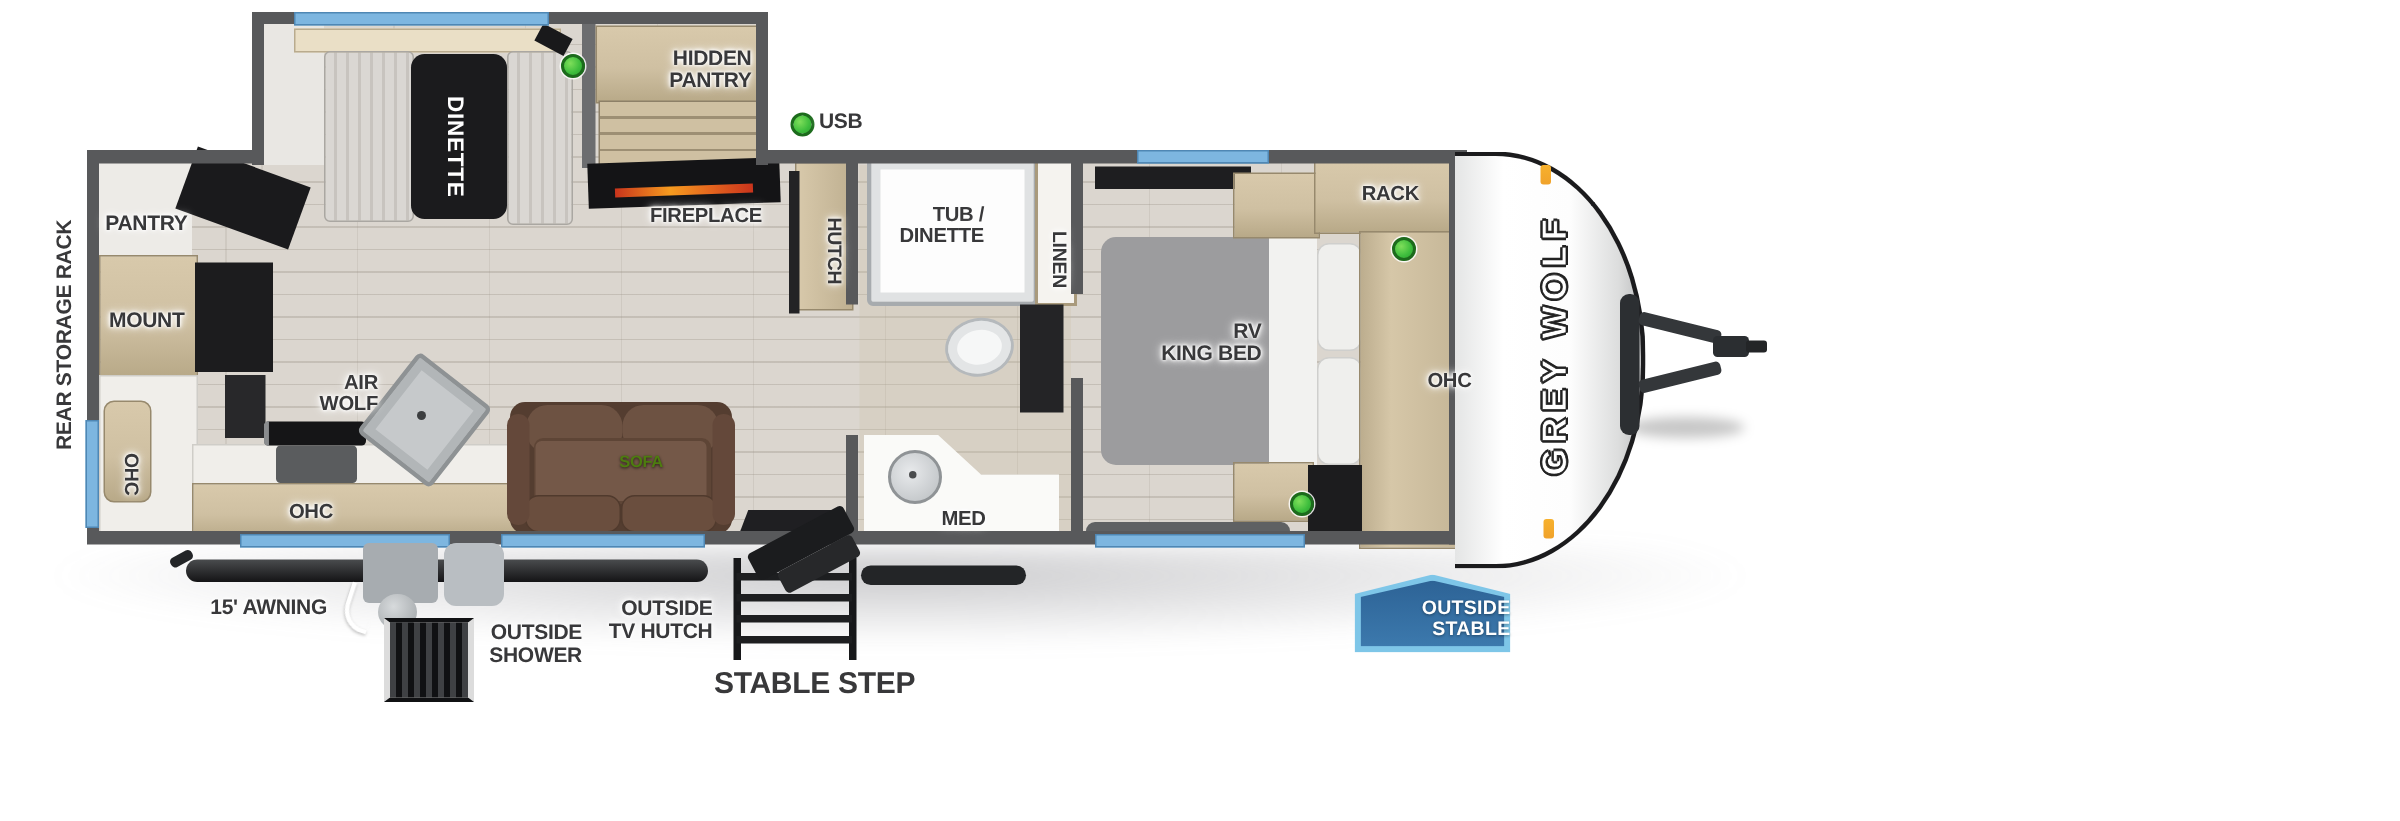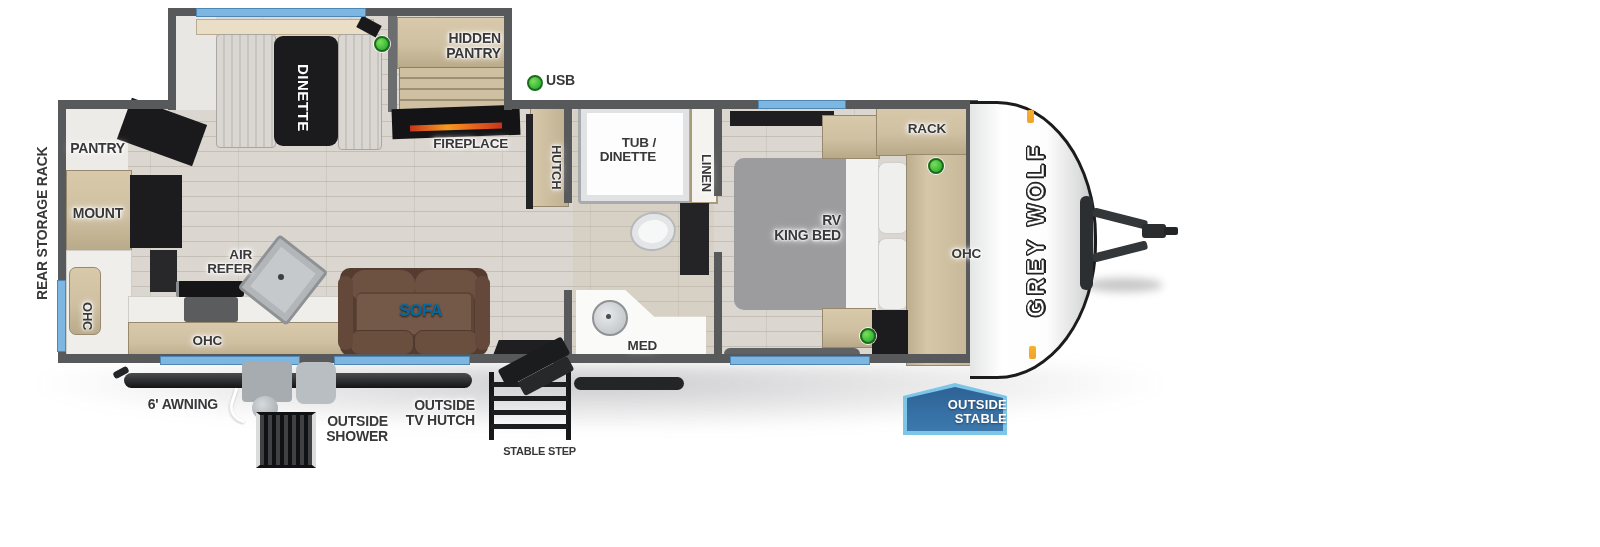--- a/index.html
+++ b/index.html
@@ -78,21 +78,21 @@
   <div class="a" style="left:526px;top:114px;width:7px;height:95px;background:#232325;"></div>
 
   <div class="a" style="left:340px;top:268px;width:148px;height:88px;background:#543d30;border-radius:10px;"></div>
   <div class="a" style="left:351px;top:270px;width:64px;height:32px;background:var(--sofa-brown,#6d5242);border-radius:14px;"></div>
   <div class="a" style="left:415px;top:270px;width:64px;height:32px;background:var(--sofa-brown,#6d5242);border-radius:14px;"></div>
   <div class="a" style="left:356px;top:292px;width:118px;height:44px;background:#745848;border-radius:6px;box-shadow:inset -1px 0 0 2px #5e4536;"></div>
   <div class="a" style="left:350px;top:330px;width:62px;height:23px;background:#6a4e3e;border-radius:9px;border:1px solid #503a2d;"></div>
   <div class="a" style="left:414px;top:330px;width:62px;height:23px;background:#6a4e3e;border-radius:9px;border:1px solid #503a2d;"></div>
   <div class="a" style="left:338px;top:276px;width:15px;height:74px;background:#64483a;border-radius:8px;"></div>
   <div class="a" style="left:475px;top:276px;width:15px;height:74px;background:#64483a;border-radius:8px;"></div>
-  <div class="lbl" style="left:382px;top:303px;width:60px;font-size:16px;color:#0369a1;text-shadow:0 1px 2px rgba(0,0,0,.7);">SOFA</div>
+  <div class="lbl" style="left:382px;top:303px;width:60px;font-size:11px;color:#4d7c0f;text-shadow:0 1px 2px rgba(0,0,0,.7);">SOFA</div>
   <div class="a" style="left:492px;top:340px;width:76px;height:18px;background:#1f1f22;clip-path:polygon(9% 0,91% 0,100% 100%,0 100%);"></div>
 
   <div class="a" style="left:573px;top:110px;width:141px;height:245px;background:rgba(205,190,165,.25);"></div>
   <div class="a" style="left:578px;top:104px;width:108px;height:94px;background:#fdfdfd;border:3px solid #a7abae;border-radius:4px;
               box-shadow:inset 0 0 0 6px rgba(160,165,168,.30);"></div>
   <div class="a" style="left:690px;top:104px;width:24px;height:96px;background:#f5f3ef;border:2px solid #a99a7c;"></div>
   <div class="a" style="left:630px;top:212px;width:42px;height:35px;border-radius:50%;background:#f6f7f7;border:2px solid #b5b9bc;transform:rotate(-10deg);
               box-shadow:inset 0 0 0 6px #e3e5e6;"></div>
   <div class="a" style="left:680px;top:203px;width:29px;height:72px;background:#242426;"></div>
   <div class="a" style="left:576px;top:290px;width:130px;height:66px;background:#fafaf8;
@@ -180,42 +180,42 @@
     <span>OUTSIDE</span>
       <span>STABLE</span>
   </div>
 
   <div class="lbl vu" style="left:35px;top:148px;width:20px;height:152px;font-size:14px;">REAR STORAGE RACK</div>
   <div class="lbl" style="left:65px;top:141px;width:60px;font-size:14px;">PANTRY</div>
   <div class="lbl" style="left:63px;top:206px;width:60px;font-size:14px;">MOUNT</div>
   <div class="lbl v" style="left:74px;top:268px;width:20px;height:62px;font-size:13px;">OHC</div>
   <div class="lbl" style="left:182px;top:248px;width:70px;font-size:13.5px;">
     <span>AIR</span>
-      <span>REFER</span>
+      <span>WOLF</span>
   </div>
   <div class="lbl" style="left:162px;top:334px;width:60px;font-size:13.5px;">OHC</div>
   <div class="lbl" style="left:546px;top:73px;width:40px;font-size:14px;text-align:left;">USB</div>
   <div class="lbl" style="left:408px;top:137px;width:100px;font-size:13.5px;">FIREPLACE</div>
   <div class="lbl v" style="left:543px;top:127px;width:20px;height:62px;font-size:13px;">HUTCH</div>
   <div class="lbl" style="left:576px;top:136px;width:80px;font-size:13.5px;">
     <span>TUB /</span>
       <span>DINETTE</span>
   </div>
   <div class="lbl v" style="left:693px;top:134px;width:20px;height:58px;font-size:13px;">LINEN</div>
   <div class="lbl" style="left:597px;top:339px;width:60px;font-size:13.5px;">MED</div>
   <div class="lbl" style="left:741px;top:213px;width:100px;font-size:14px;">
     <span>RV</span>
       <span>KING BED</span>
   </div>
   <div class="lbl" style="left:886px;top:122px;width:60px;font-size:13.5px;">RACK</div>
   <div class="lbl" style="left:921px;top:247px;width:60px;font-size:13.5px;">OHC</div>
-  <div class="lbl" style="left:118px;top:397px;width:100px;font-size:14px;">6' AWNING</div>
+  <div class="lbl" style="left:118px;top:397px;width:100px;font-size:14px;">15' AWNING</div>
   <div class="lbl" style="left:298px;top:414px;width:90px;font-size:14px;">
     <span>OUTSIDE</span>
       <span>SHOWER</span>
   </div>
   <div class="lbl" style="left:385px;top:398px;width:90px;font-size:14px;">
     <span>OUTSIDE</span>
       <span>TV HUTCH</span>
   </div>
-  <div class="lbl" style="left:476px;top:446px;width:100px;font-size:11px;">STABLE STEP</div>
+  <div class="lbl" style="left:476px;top:446px;width:100px;font-size:20px;">STABLE STEP</div>
 
 </div>
 
 </body></html>

